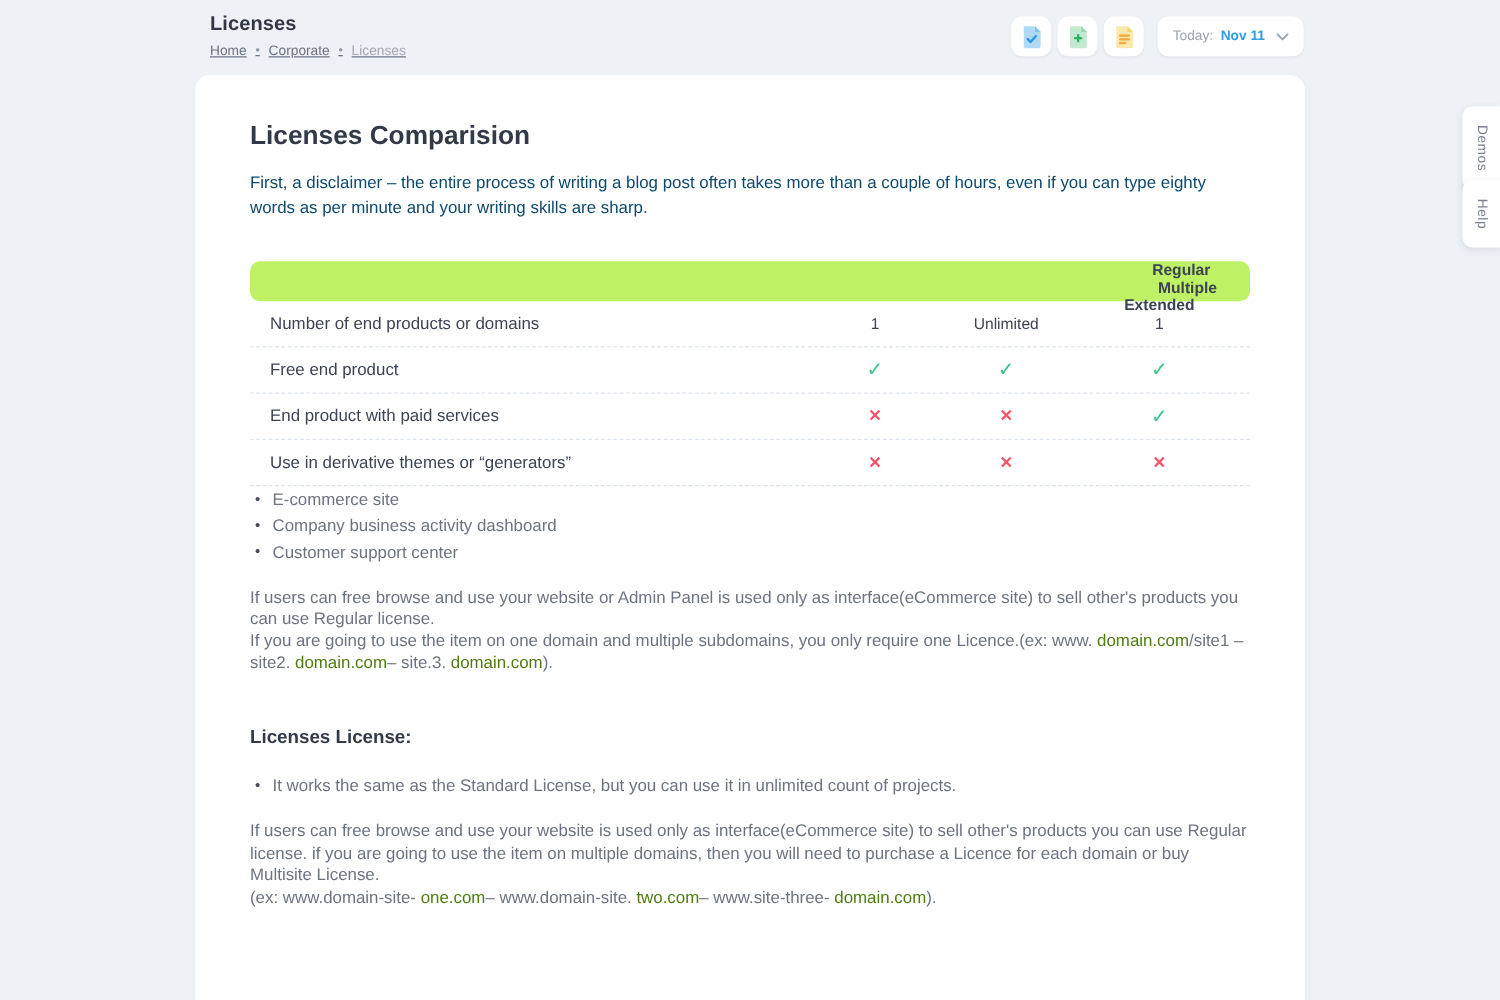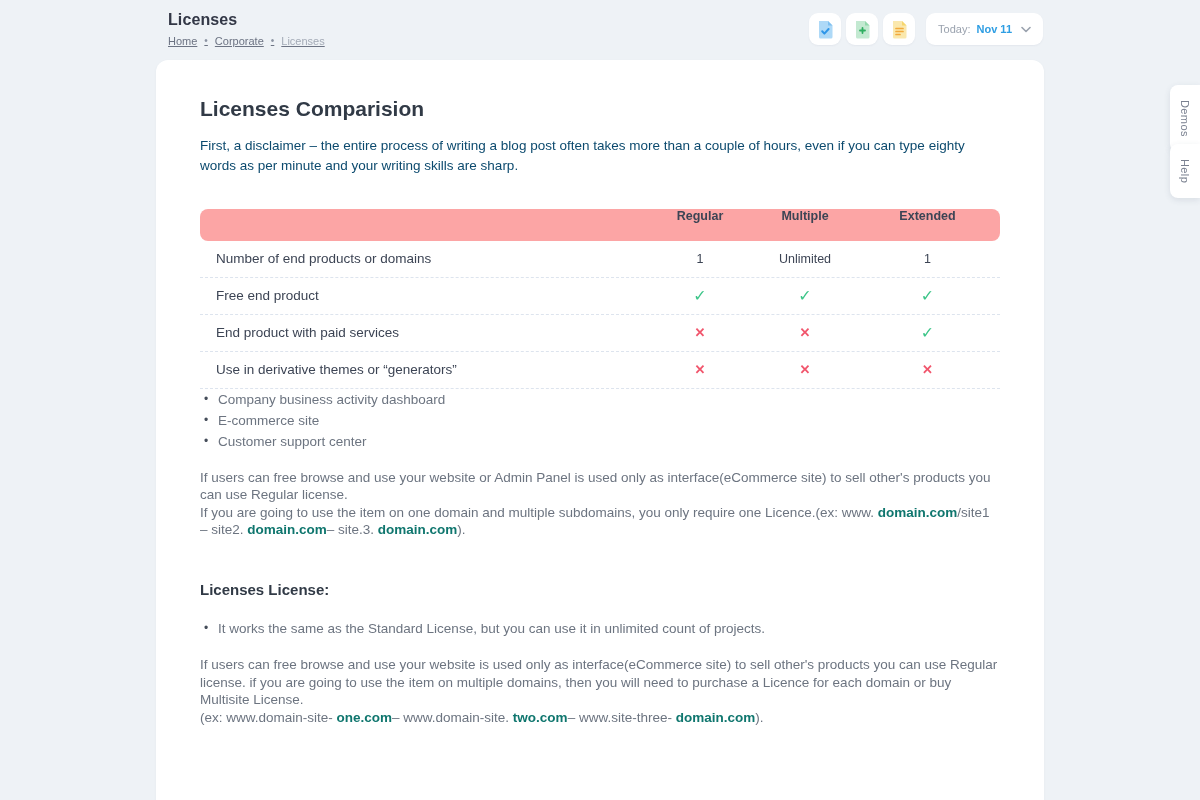--- a/index.html
+++ b/index.html
@@ -44,22 +44,22 @@
   .card {
     position:absolute; left:156px; top:60px; width:888px; height:900px;
     background:#fff; border-radius:12px; box-shadow:0 1px 3px rgba(60,75,100,.05);
     padding:37px 44px 0 44px;
   }
   h1.comp-title { font-size:21px; font-weight:700; color:#313a46; margin-bottom:15px; }
   .disclaimer { font-size:13.5px; line-height:1.47; color:#0c4a6e; margin-bottom:33px; }
   
   .lic-table { width:800px; }
   .t-head {
-    display:flex; align-items:flex-start; height:32px;
-    background:#fca5a5; border-radius:8px; font-size:12.5px; font-weight:700; color:#3c4454;
+    display:flex; align-items:flex-end; height:32px;
+    background:#bef264; border-radius:8px; font-size:12.5px; font-weight:700; color:#3c4454;flex-direction:column;
   }
   .t-row {
     display:flex; align-items:center; height:37px;
     border-bottom:1px dashed #dde4ee; font-size:13.5px; color:#3c4454;
   }
   .c-label { flex:1; padding-left:16px; }
   .c-val { text-align:center; font-size:12.5px; }
   .c-v1 { width:110px; } .c-v2 { width:100px; } .c-v3 { width:145px; }
   .mark-check { color:#3cc588; font-size:16px; }
   .mark-cross { color:#f1556c; font-size:13px; font-weight:700; }
@@ -67,21 +67,21 @@
   .section h3 { font-size:15px; font-weight:700; color:#313a46; margin:42px 0 20px; }
   .section ul { list-style:none; margin-bottom:17px; }
   .section li {
     position:relative; padding-left:18px; font-size:13.5px; color:#6c7480;
     line-height:21px;
   }
   .section li::before {
     content:"•"; position:absolute; left:4px; color:#454d5a; font-size:12px;
   }
   .rich-p { font-size:13.5px; line-height:17.6px; color:#6c7480; max-width:800px; }
-  .rich-p b { color:#0f766e; font-weight:700; }
+  .rich-p b { color:#4d7c0f; font-weight:400; }
   .para-block { margin-bottom:10px; }
 </style>
 </head>
 <body>
 
 <div class="topbar">
   <div class="page-head">
     <div class="page-title">Licenses</div>
     <div class="breadcrumb">
         <span class="crumb">Home</span>
@@ -165,22 +165,22 @@
           <div class="c-val c-v1"><span class="mark-cross">✕</span></div>
           <div class="c-val c-v2"><span class="mark-cross">✕</span></div>
           <div class="c-val c-v3"><span class="mark-cross">✕</span></div>
         </div>
       </div>
   </div>
 
   <div id="sections">
       <div class="section">
         <ul>
+          <li>E-commerce site</li>
           <li>Company business activity dashboard</li>
-          <li>E-commerce site</li>
           <li>Customer support center</li>
         </ul>
         <div class="para-block">
           <p class="rich-p"><span>If users can free browse and use your website or Admin Panel is used only as interface(eCommerce site) to sell other's products you can use Regular license.</span></p>
           <p class="rich-p"><span>If you are going to use the item on one domain and multiple subdomains, you only require one Licence.(ex: www. </span><b>domain.com</b><span>/site1 – site2. </span><b>domain.com</b><span>– site.3. </span><b>domain.com</b><span>).</span></p>
         </div>
       </div>
       <div class="section">
         <h3>Licenses License:</h3>
         <ul>

